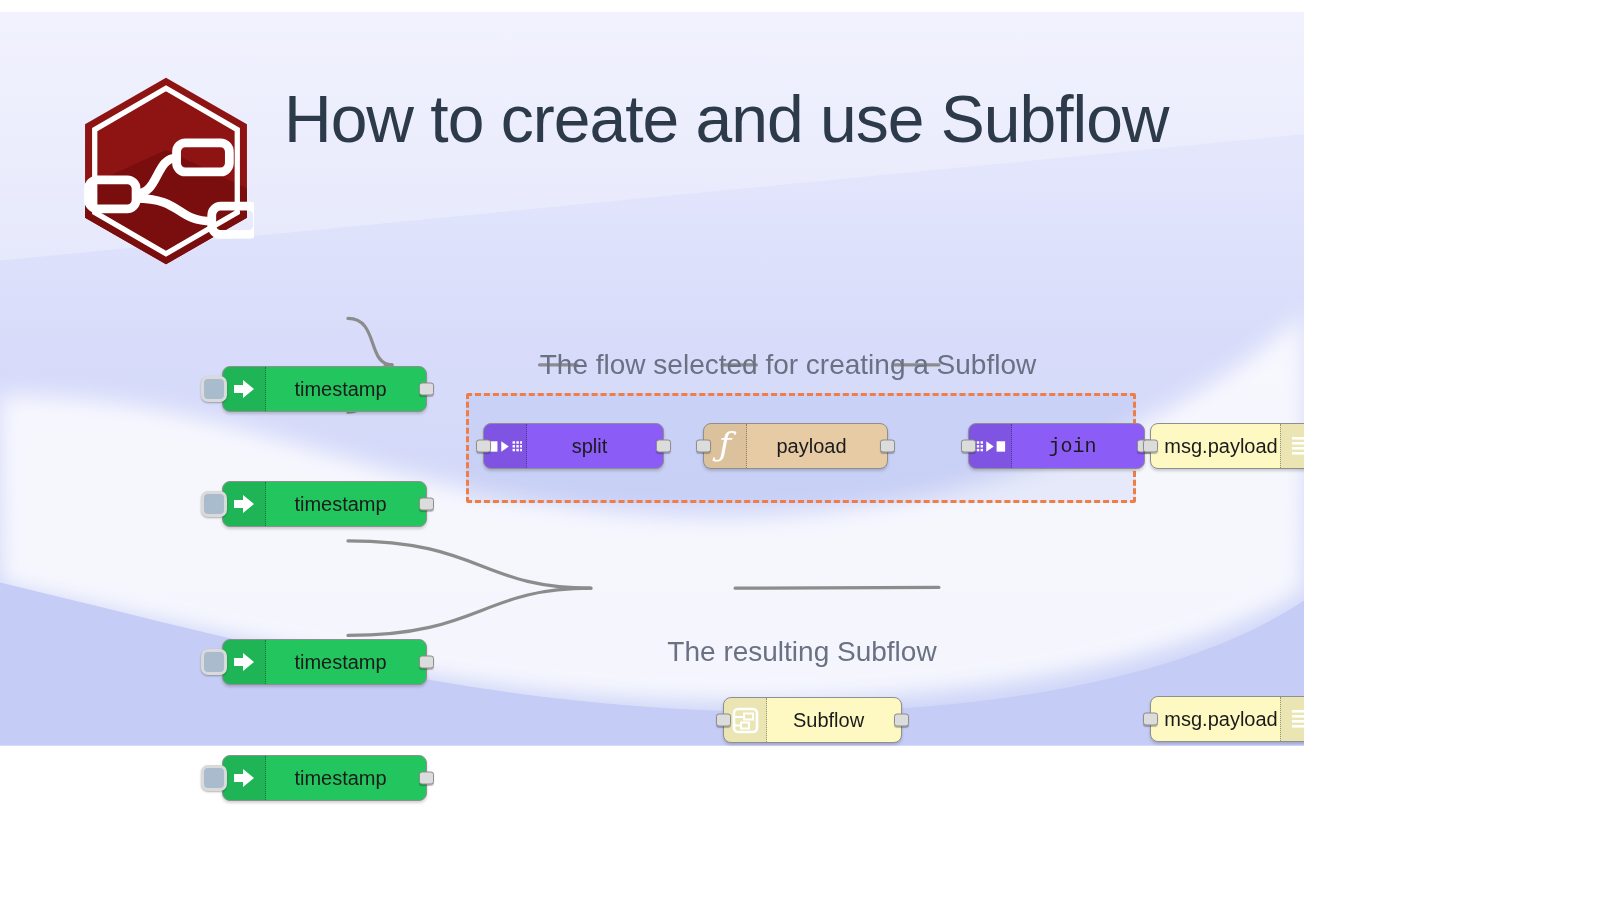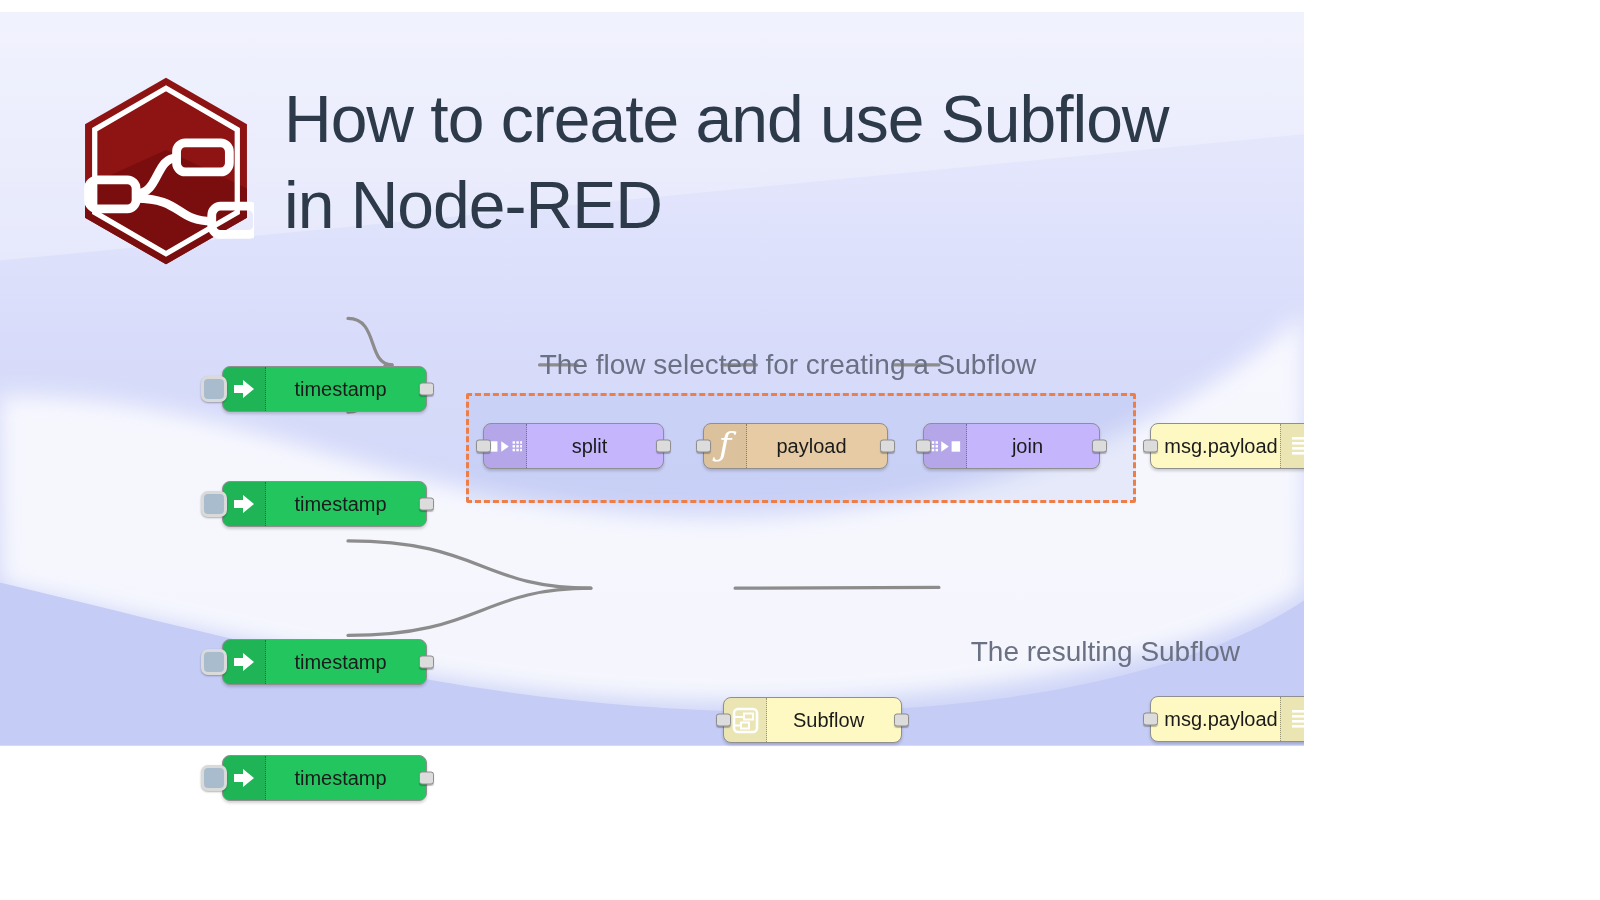--- a/index.html
+++ b/index.html
@@ -8,34 +8,34 @@
   .bg{position:absolute;inset:0;z-index:0;}
 
   
   .header{position:absolute;left:78px;top:62px;z-index:5;display:flex;align-items:flex-start;}
   .nr-logo{width:176px;height:194px;flex:0 0 auto;}
   .title{margin-left:30px;margin-top:2px;font-size:66px;line-height:86px;color:#2d3a49;letter-spacing:-1px;font-weight:400;}
 
   
   .caption{position:absolute;z-index:5;font-size:28px;color:#6a7183;text-align:center;width:800px;}
   .caption.c1{left:388px;top:337px;}
-  .caption.c2{left:440px;top:624px;text-align:right;}
+  .caption.c2{left:402px;top:624px;}
 
   
   .selection{position:absolute;z-index:1;left:466px;top:381px;width:664px;height:104px;
     border:3px dashed #ee7e45;background:rgba(140,162,233,0.16);border-radius:2px;}
 
   
   .wires{position:absolute;inset:0;z-index:2;}
 
   
   .node{position:absolute;z-index:3;height:44px;border:1px solid #8f8f8f;border-radius:8px;
     box-shadow:0 2px 3px rgba(0,0,0,0.18);}
   .node.inject{background:#22c55e;}
-  .node.seq{background:#c4b5fd;}
+  .node.seq{background:#8b5cf6;}
   .node.func{background:#e6cba4;}
   .node.debug{background:#fef9c3;}
   .node.subflow{background:#fef9c3;}
 
   .icon-box{position:absolute;top:0;bottom:0;width:42px;display:flex;align-items:center;justify-content:center;}
   .icon-left{left:0;background:rgba(0,0,0,0.08);border-right:1px dotted rgba(0,0,0,0.35);border-radius:7px 0 0 7px;}
   .icon-right{right:0;background:rgba(0,0,0,0.08);border-left:1px dotted rgba(0,0,0,0.35);border-radius:0 7px 7px 0;}
   .func .icon-left{background:rgba(0,0,0,0.045);}
 
   .nlabel{position:absolute;top:0;bottom:0;display:flex;align-items:center;justify-content:center;
@@ -90,21 +90,20 @@
       <g fill="none" stroke="#ffffff" stroke-width="10">
         <path d="M66,136 C92,136 88,95 112,95"></path>
         <path d="M66,141 C118,141 112,167 152,167"></path>
         <rect x="12" y="120" width="54" height="33" rx="10"></rect>
         <rect x="112" y="78" width="60" height="33" rx="10"></rect>
         <rect x="152" y="150" width="52" height="32" rx="10"></rect>
       </g>
     </svg>
     <div class="title">
       <div>How to create and use Subflow</div>
-      <div>in Node-RED</div>
     </div>
   </div>
 
   <div class="caption c1">The flow selected for creating a Subflow</div>
   <div class="caption c2">The resulting Subflow</div>
 
   <div class="selection"></div>
 
   <svg class="wires" viewBox="0 0 1600 900">
     <g fill="none" stroke="#8c8c8c" stroke-width="4" stroke-linecap="round">
@@ -166,21 +165,21 @@
 
   <div class="node func" style="left:703px;top:411px;width:183px;">
     <div class="port in"></div>
     <div class="icon-box icon-left">
       <span class="fglyph">ƒ</span>
     </div>
     <div class="nlabel lab-right">payload</div>
     <div class="port out"></div>
   </div>
 
-  <div class="node seq" style="left:923px;top:411px;width:175px;">
+  <div class="node seq" style="left:968px;top:411px;width:175px;font-family:Liberation Mono, monospace;">
     <div class="port in"></div>
     <div class="icon-box icon-left">
       <svg width="34" height="20" viewBox="0 0 36 20">
         <g fill="#fff">
           <rect x="0" y="5" width="2.6" height="2.6"></rect>
             <rect x="4" y="5" width="2.6" height="2.6"></rect>
             <rect x="8" y="5" width="2.6" height="2.6"></rect>
           <rect x="0" y="9" width="2.6" height="2.6"></rect>
             <rect x="4" y="9" width="2.6" height="2.6"></rect>
             <rect x="8" y="9" width="2.6" height="2.6"></rect>

